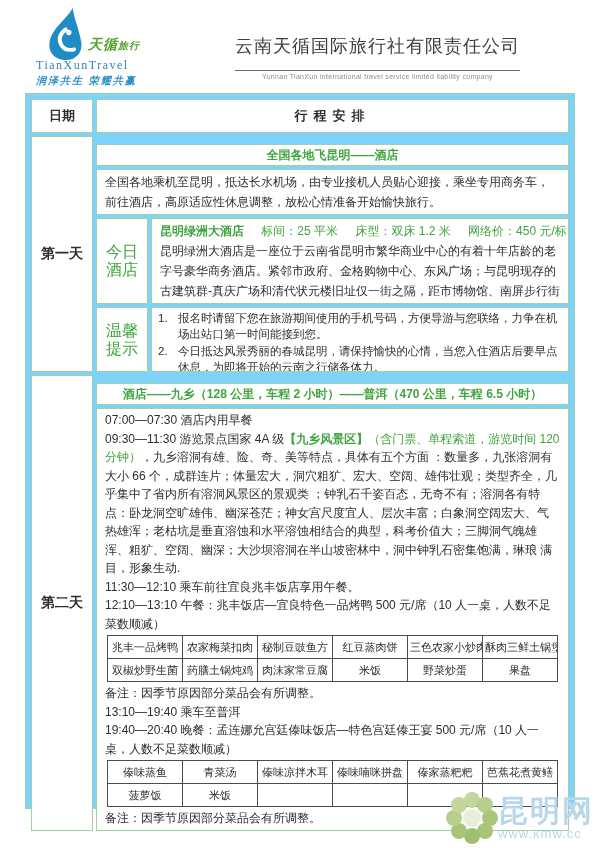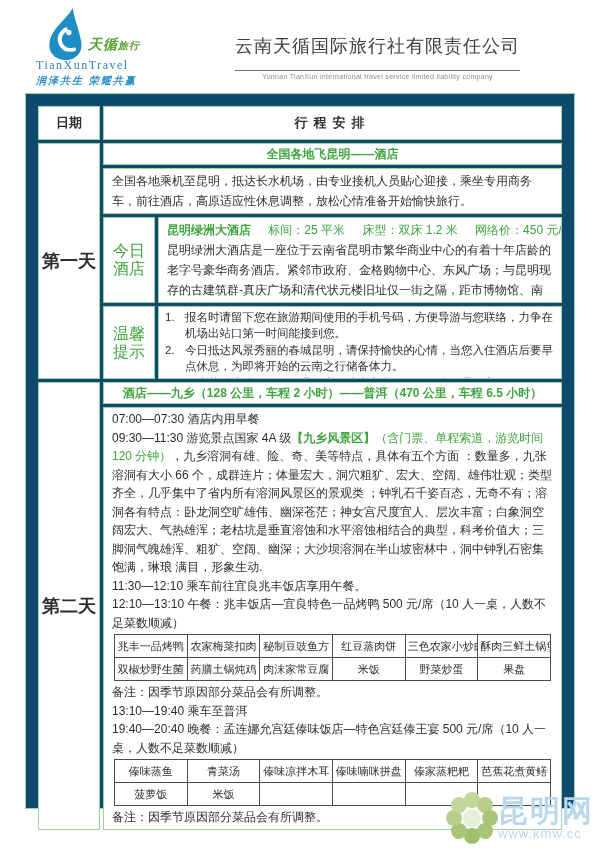--- a/index.html
+++ b/index.html
@@ -17,38 +17,38 @@
   .brand-cn .sub { font-size:10px; }
   .brand-en { position:absolute; left:8px; top:54px; font-family:"Liberation Serif","DejaVu Serif",serif; font-size:12px; color:#2f84b5; letter-spacing:1.5px; }
   .slogan { position:absolute; left:8px; top:70px; font-size:10px; font-weight:bold; font-style:italic; color:#2a8fc7; letter-spacing:2px; }
   .company { position:absolute; right:14px; top:34px; text-align:center; }
   .company-cn { font-size:18px; color:#3d3d3d; letter-spacing:1px; padding-bottom:12px; border-bottom:1px solid #6d6d6d; }
   .company-en { font-size:7px; color:#8c8c8c; margin-top:2px; letter-spacing:0.3px; white-space:nowrap; }
 
   
   .doc-table {
     position:absolute; left:25px; top:93px; width:550px; height:716px;
-    border:1px solid #a3cfa3; padding:12px;
-    display:flex; flex-direction:column; gap:3px; background:#0c4a6e;
+    border:1px solid #a3cfa3; padding:5px;
+    display:flex; flex-direction:column; gap:3px; background:#7dd3fc;
   }
   .t-row { display:flex; gap:3px; }
   .cell { border:1px solid #a3cfa3; background:#fff; overflow:hidden; }
   .date-col { width:62px; flex:none; display:flex; align-items:center; justify-content:center;
-              font-size:18px; font-weight:bold; color:#2e2e2e; }
+              font-size:14px; font-weight:bold; color:#2e2e2e; }
   .content-col { flex:1; display:flex; flex-direction:column; gap:3px; min-width:0; }
 
   .head-row { height:34px; flex:none; }
   .head-row .cell { display:flex; align-items:center; justify-content:center; font-size:13px; font-weight:bold; }
   .head-itinerary { flex:1; letter-spacing:6px; }
 
   .day1-row { height:236px; flex:none; }
   .day2-row { flex:1; }
 
   .title-bar { height:22px; flex:none; display:flex; align-items:center; justify-content:center;
-               font-size:12px; font-weight:bold; color:#3fa43f; }
+               font-size:12px; font-weight:bold; color:#3fa43f;margin-top:8px; }
   .intro-cell { height:46px; flex:none; padding:2px 8px; font-size:12px; line-height:20px; }
 
   .sub-row { display:flex; gap:3px; min-height:0; }
   .hotel-sub { height:86px; flex:none; }
   .tips-sub  { flex:1; }
   .sub-label { width:52px; flex:none; display:flex; flex-direction:column; align-items:center; justify-content:center;
                font-size:16px; color:#3fa43f; line-height:18px; }
   .sub-content { flex:1; padding:2px 8px; font-size:12px; line-height:20px; min-width:0; }
 
   .hotel-spec { color:#3fa43f; white-space:nowrap; }

